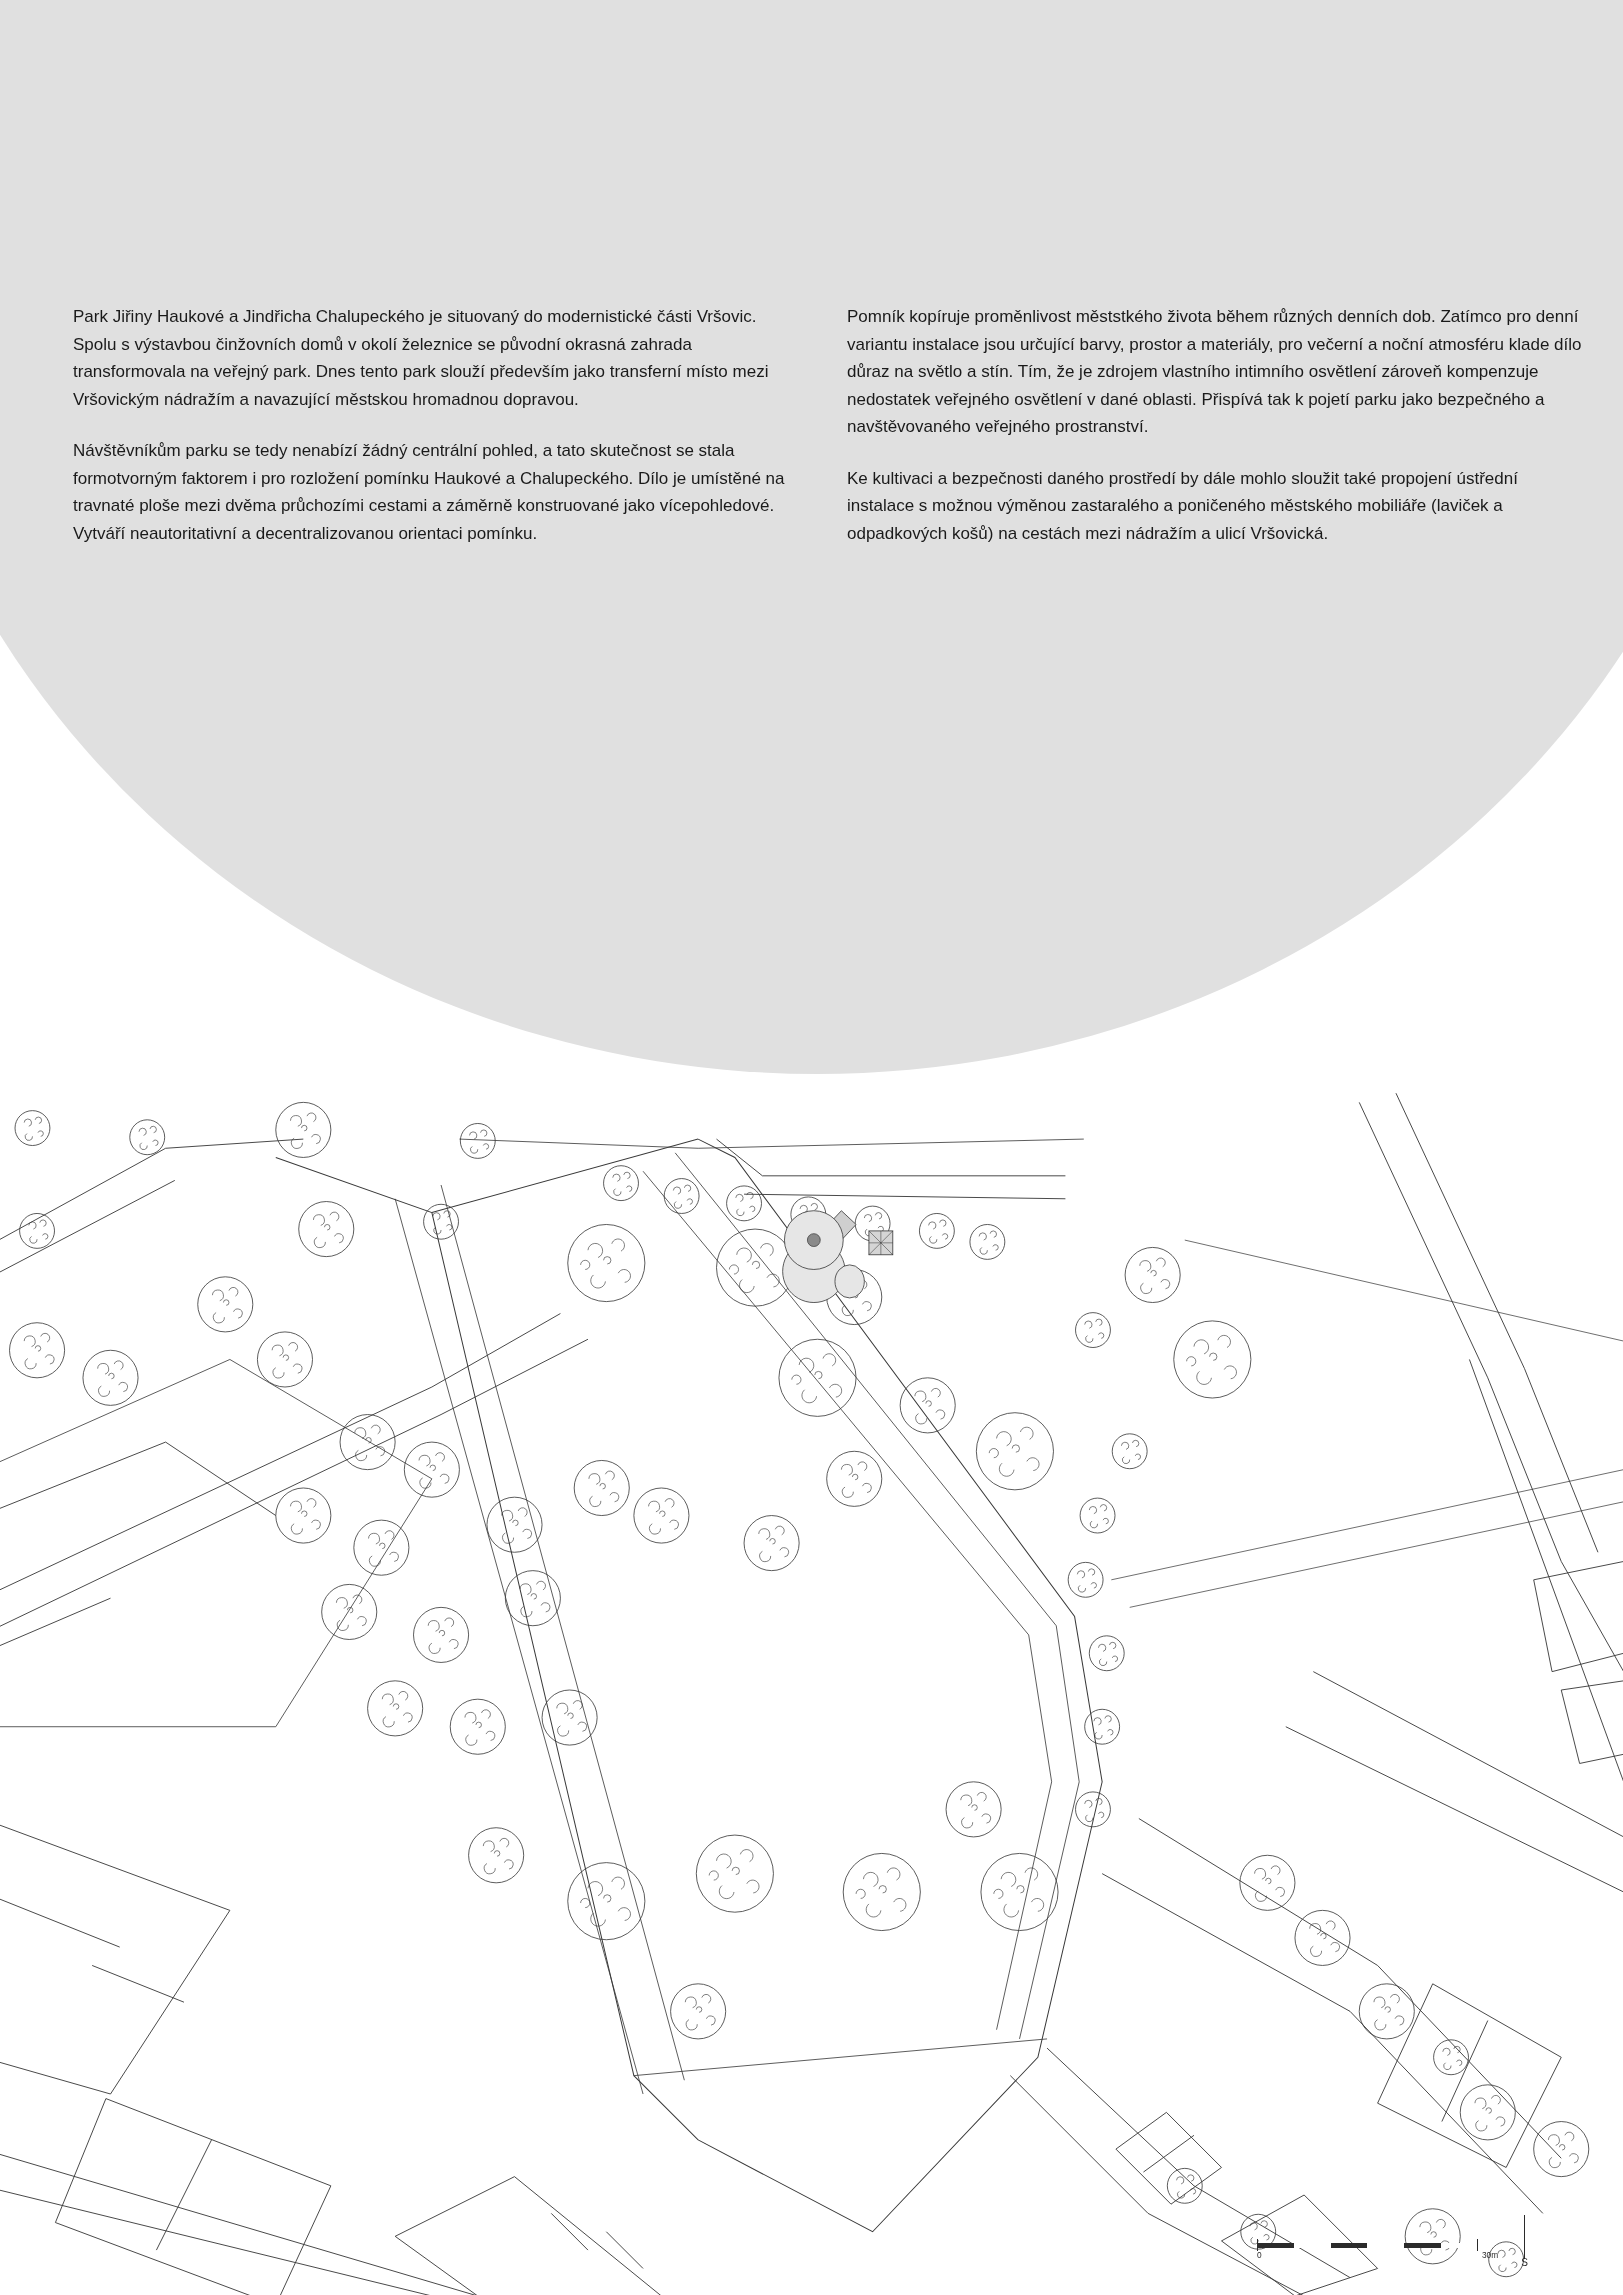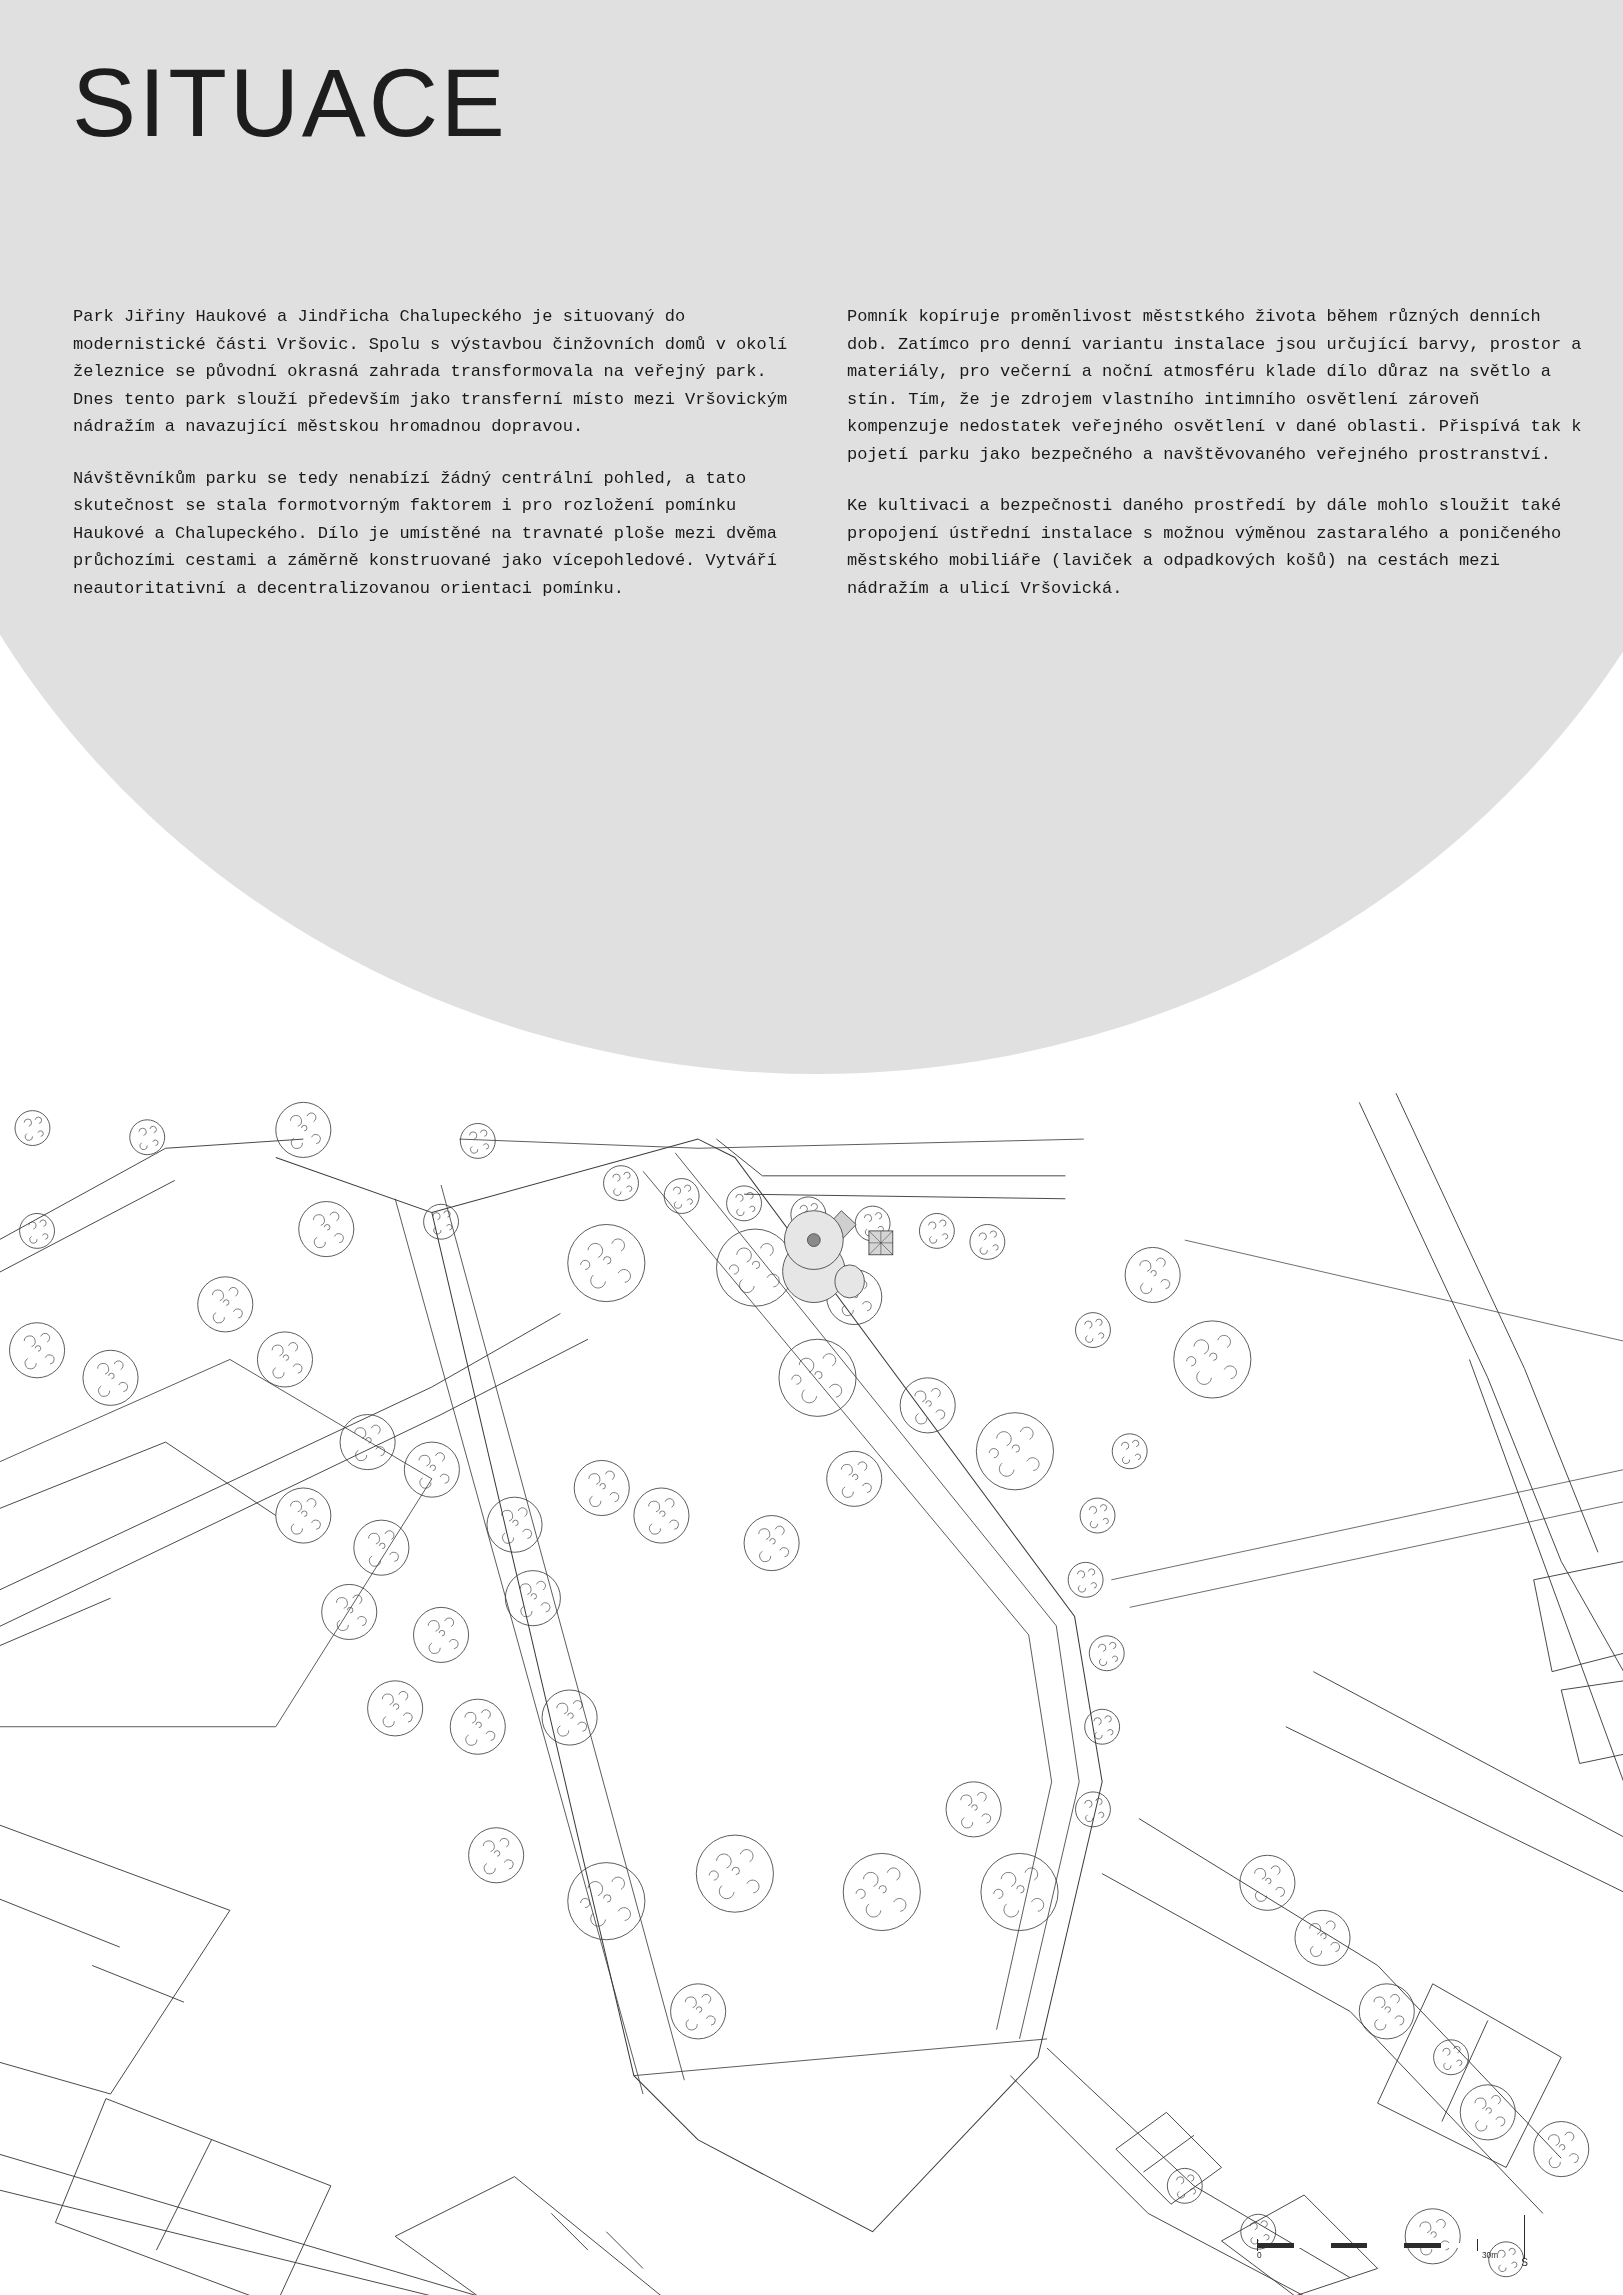--- a/index.html
+++ b/index.html
@@ -49,21 +49,21 @@
 
   .text-col {
     position: absolute;
     font-size: 17px;
     line-height: 1.62;
     color: #1a1a1a;
     font-family: "Liberation Sans", sans-serif;
   }
   #col-left { left: 73px; top: 303px; width: 725px; }
   #col-right { left: 847px; top: 303px; width: 735px; }
-  .para { margin-bottom: 24px; font-family: Liberation Mono, monospace; }
+  .para { margin-bottom: 24px; }
   .para:last-child { margin-bottom: 16px; }
 
   
   #plan-wrap {
     position: absolute;
     left: 0;
     top: 1084px;
     width: 1624px;
     height: 1212px;
     overflow: hidden;
@@ -107,21 +107,20 @@
   #north .lbl { position: absolute; left: 0; top: 42px; width: 31px; font-size: 10px; color: #2b2b2b; }
 </style>
 </head>
 <body>
 
 <div id="page">
 
   <div id="header-panel"></div>
 
   <div id="header-content">
-    <div id="page-title">SITUACE</div>
 
     <div class="text-col" id="col-left">
       <p class="para">Park Jiřiny Haukové a Jindřicha Chalupeckého je situovaný do modernistické části Vršovic. Spolu s výstavbou činžovních domů v okolí železnice se původní okrasná zahrada transformovala na veřejný park. Dnes tento park slouží především jako transferní místo mezi Vršovickým nádražím a navazující městskou hromadnou dopravou.</p>
       <p class="para">Návštěvníkům parku se tedy nenabízí žádný centrální pohled, a tato skutečnost se stala formotvorným faktorem i pro rozložení pomínku Haukové a Chalupeckého. Dílo je  umístěné na travnaté ploše mezi dvěma průchozími cestami a záměrně konstruované jako vícepohledové. Vytváří neautoritativní a decentralizovanou orientaci pomínku.</p>
     </div>
 
     <div class="text-col" id="col-right">
       <p class="para">Pomník kopíruje proměnlivost měststkého života během různých denních dob. Zatímco pro denní variantu instalace jsou určující barvy, prostor a materiály, pro večerní a noční atmosféru klade dílo důraz na světlo a stín. Tím, že je zdrojem vlastního intimního osvětlení zároveň kompenzuje nedostatek veřejného osvětlení v dané oblasti. Přispívá tak k pojetí parku jako bezpečného a navštěvovaného veřejného prostranství.</p>
       <p class="para">Ke kultivaci a bezpečnosti daného prostředí by dále mohlo sloužit také  propojení ústřední instalace s možnou výměnou zastaralého a poničeného městského mobiliáře (laviček a odpadkových košů) na cestách mezi nádražím a ulicí Vršovická.</p>
     </div>

